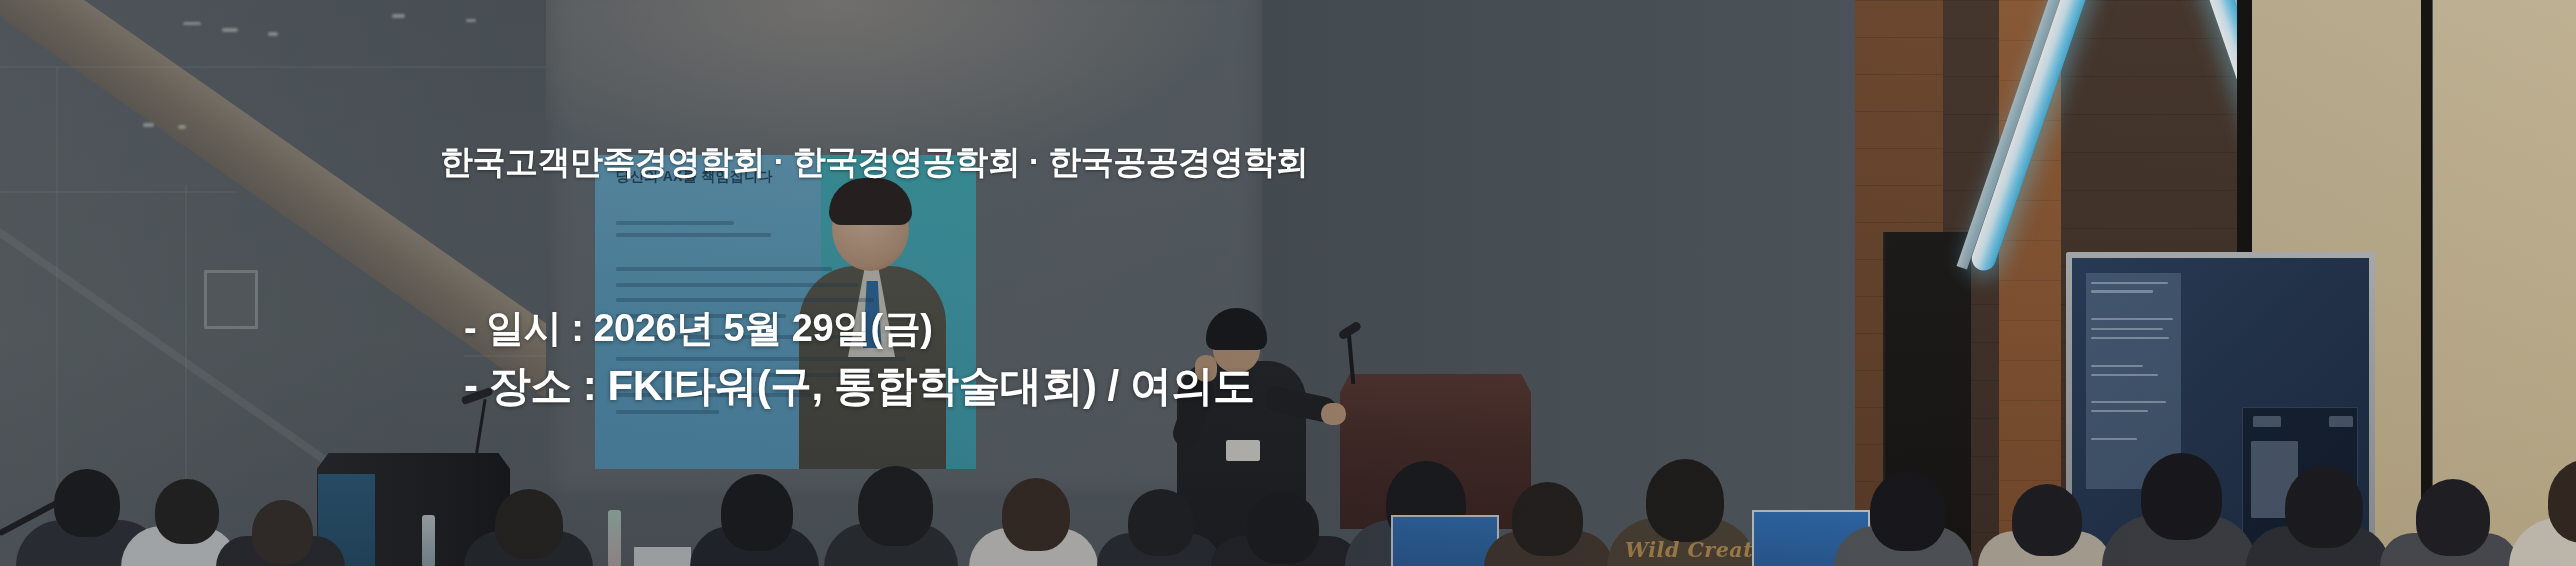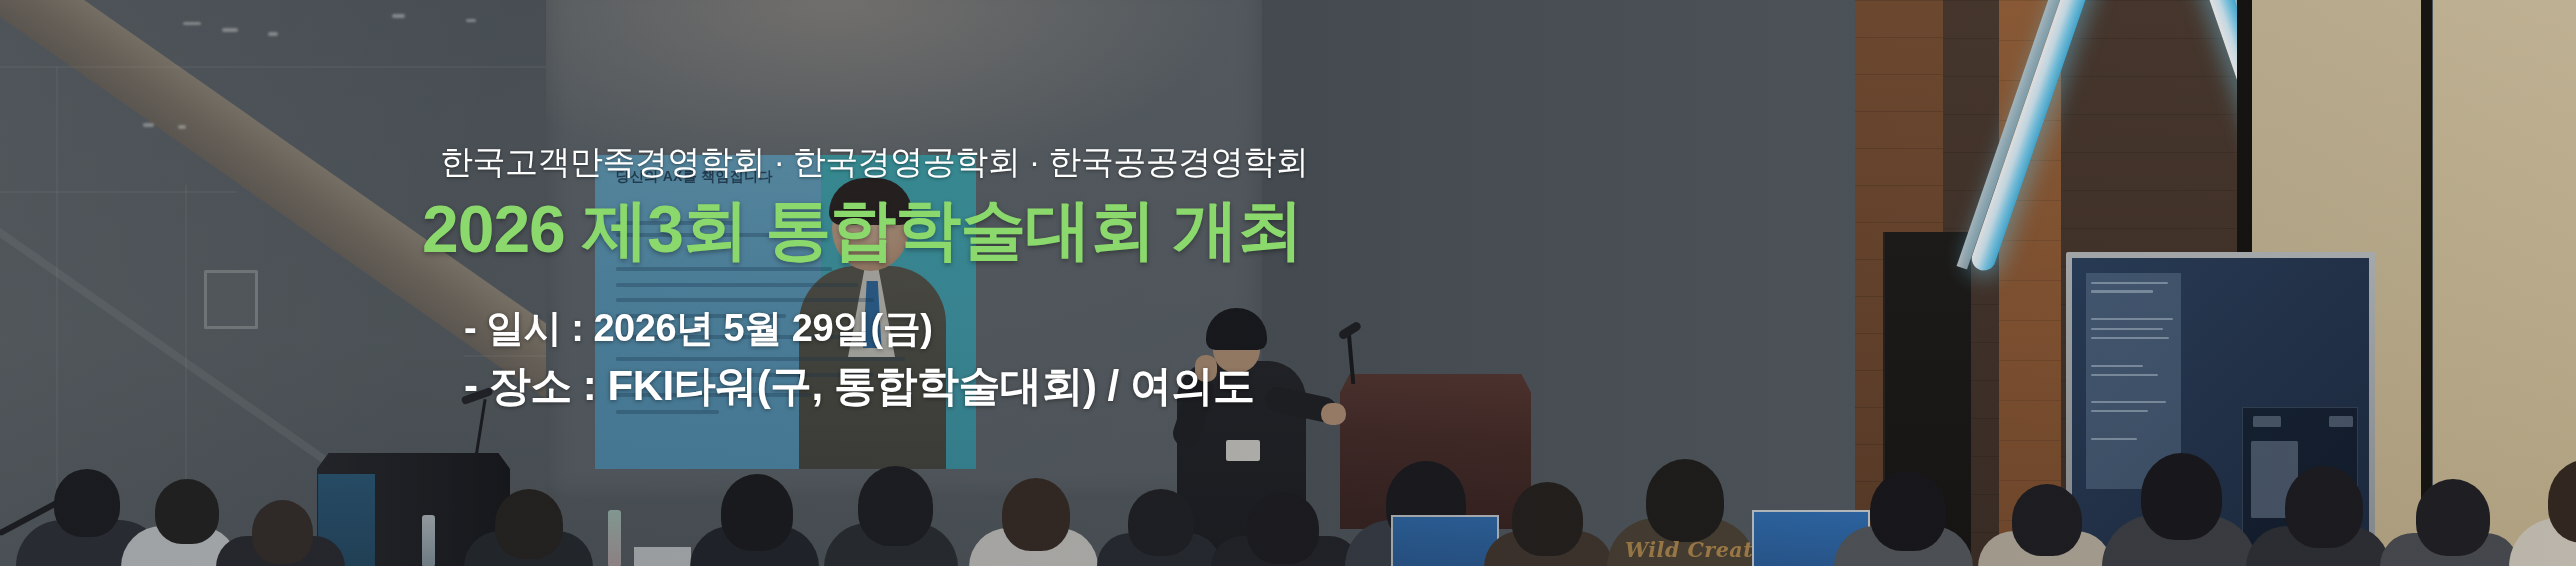--- a/index.html
+++ b/index.html
@@ -311,21 +311,21 @@
     background:
       linear-gradient(90deg,rgba(25,30,35,.34) 0%,rgba(25,30,35,.30) 45%,rgba(25,30,35,.16) 68%,rgba(25,30,35,.10) 100%);
   }
 
   
   .overlay {
     position:absolute; left:0; top:0; width:2720px; height:567px;
   }
   .t-assoc {
     position:absolute; left:440px; top:140px;
-    font-size:33px; font-weight:400; color:#ffffff;
+    font-size:33px; font-weight:700; color:#ffffff;
     letter-spacing:-0.5px; white-space:nowrap;
     text-shadow:0 1px 3.1px rgba(0,0,0,.45);
   }
   .t-title {
     position:absolute; left:422px; top:195px;
     font-size:66px; font-weight:700; color:#8bd96c;
     letter-spacing:-1px; white-space:nowrap; line-height:1.05;
     text-shadow:0 1.5px 5.2px rgba(0,0,0,.35);
   }
   .t-date {
@@ -506,19 +506,18 @@
     <div class="head" style="left:2416px;top:479px;width:74px;height:77px;background:#201e22;"></div>
 
     <div class="shoulder" style="left:2509px;top:518px;width:149px;height:49px;background:#cfc8bb;"></div>
     <div class="head" style="left:2548px;top:459px;width:80px;height:84px;background:#35281f;"></div>
 
     <div class="scrim"></div>
   </div>
 
   <div class="overlay">
     <div class="t-assoc">한국고객만족경영학회 · 한국경영공학회 · 한국공공경영학회</div>
-    <div class="t-title">2026 제3회 통합학술대회 개최</div>
     <div class="t-date">- 일시 : 2026년 5월 29일(금)</div>
     <div class="t-place">- 장소 : FKI타워(구, 통합학술대회) / 여의도</div>
   </div>
 
 </div>
 
 
 </body></html>

